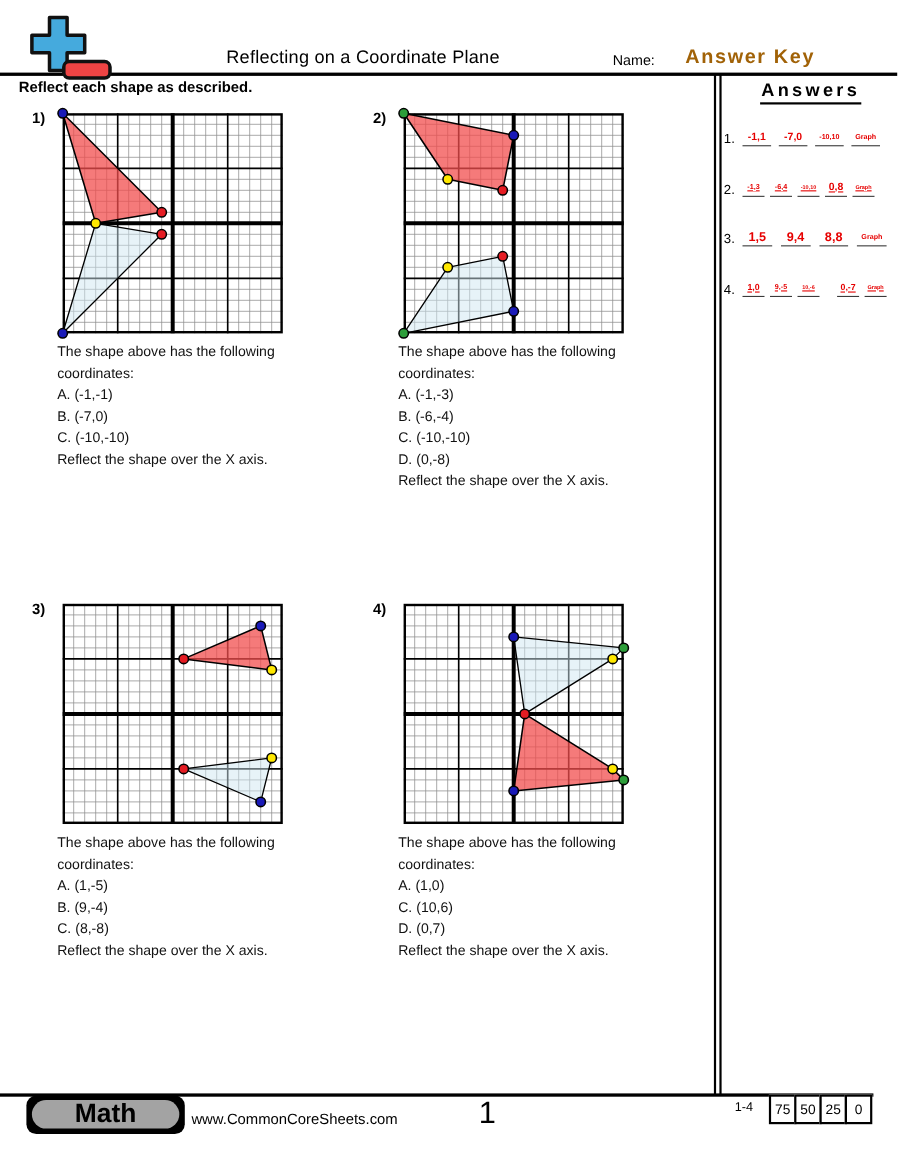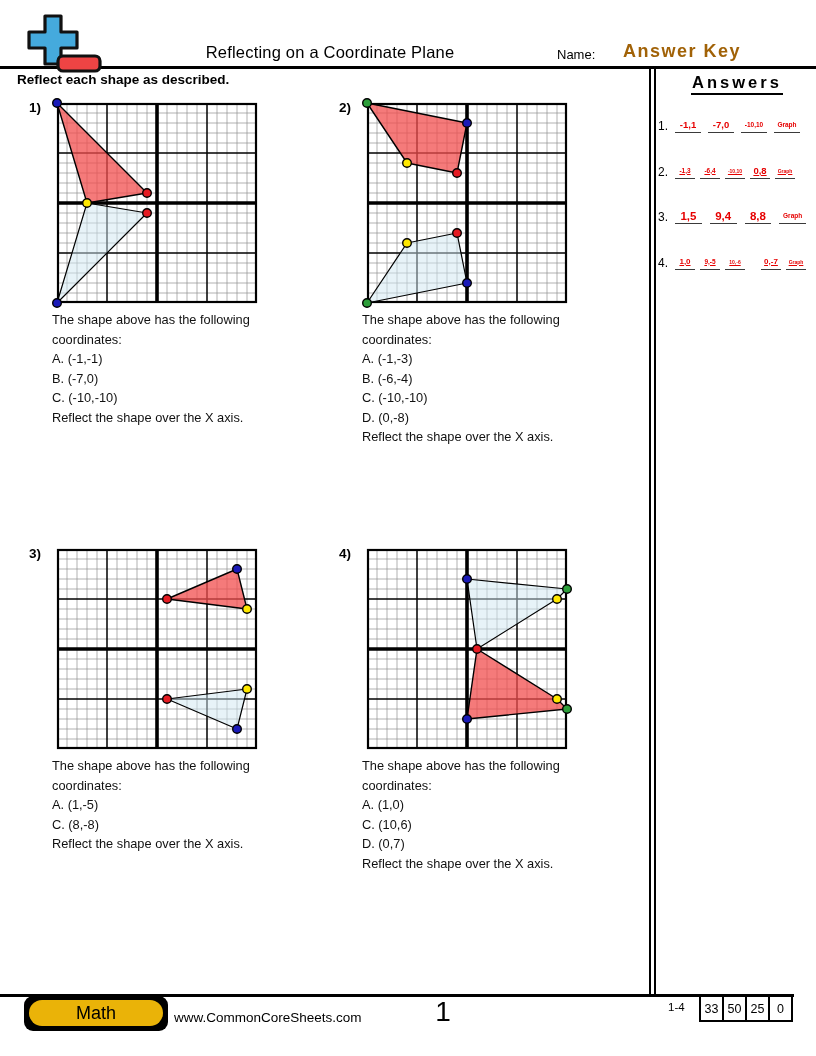--- a/index.html
+++ b/index.html
@@ -38,23 +38,23 @@
   
   .problem{position:absolute;width:310px;height:440px;}
   .p-num{position:absolute;left:0;top:0;font-size:13.5px;font-weight:bold;}
   .graph{position:absolute;left:28px;top:3px;overflow:visible;}
   .p-text{position:absolute;left:23px;top:210px;width:280px;font-size:12.8px;
           line-height:19.5px;color:#111;}
 
   
   #math-badge{position:absolute;left:24px;top:996px;width:144px;height:35px;
               background:#000;border-radius:9px;}
-  #math-pill{position:absolute;left:5px;top:4px;right:5px;bottom:5px;background:#eab308;
+  #math-pill{position:absolute;left:5px;top:4px;right:5px;bottom:5px;background:#a3a3a3;
              border-radius:15px;display:flex;align-items:center;justify-content:center;
-             font-size:18px;font-weight:normal;}
+             font-size:24px;font-weight:bold;}
   #site-url{position:absolute;left:174px;top:1010px;font-size:13.5px;}
   #page-number{position:absolute;left:418px;top:996px;width:50px;text-align:center;
                font-size:28px;font-weight:400;}
   #score-range{position:absolute;left:668px;top:1001px;font-size:11.5px;}
   #score-table{position:absolute;left:701px;top:995px;display:flex;}
   .score-cell{width:21px;height:23px;border:2px solid #000;margin-left:-2px;
               background:#fff;font-size:12.5px;display:flex;align-items:center;
               justify-content:center;}
 </style>
 </head>
@@ -281,20 +281,21 @@
         <circle cx="190" cy="140" r="4.3" fill="#ffe800" stroke="#000" stroke-width="1.4"></circle>
         <circle cx="180" cy="180" r="4.3" fill="#1a1ab8" stroke="#000" stroke-width="1.4"></circle>
         <circle cx="110" cy="50" r="4.3" fill="#e51c23" stroke="#000" stroke-width="1.4"></circle>
         <circle cx="190" cy="60" r="4.3" fill="#ffe800" stroke="#000" stroke-width="1.4"></circle>
         <circle cx="180" cy="20" r="4.3" fill="#1a1ab8" stroke="#000" stroke-width="1.4"></circle>
       </svg>
     <div class="p-text">
         <div>The shape above has the following</div>
         <div>coordinates:</div>
         <div>A. (1,-5)</div>
+        <div>B. (9,-4)</div>
         <div>C. (8,-8)</div>
         <div>Reflect the shape over the X axis.</div>
       </div>
   </section>
 
   <section class="problem" style="left:339px;top:546px;">
     <div class="p-num">4)</div>
     <svg class="graph" width="200" height="200" viewBox="0 0 200 200">
         <line x1="10" y1="0" x2="10" y2="200" stroke="#8f8f8f" stroke-width="0.7"></line>
         <line x1="0" y1="190" x2="200" y2="190" stroke="#8f8f8f" stroke-width="0.7"></line>
@@ -356,19 +357,19 @@
   </section>
 
   <div id="footer-line" class="hline"></div>
   <div id="math-badge">
     <div id="math-pill">Math</div>
   </div>
   <div id="site-url">www.CommonCoreSheets.com</div>
   <div id="page-number">1</div>
   <div id="score-range">1-4</div>
   <div id="score-table">
-      <div class="score-cell">33</div>
+      <div class="score-cell">75</div>
       <div class="score-cell">50</div>
       <div class="score-cell">25</div>
       <div class="score-cell">0</div>
     </div>
 
 </div>
 
 </body></html>

